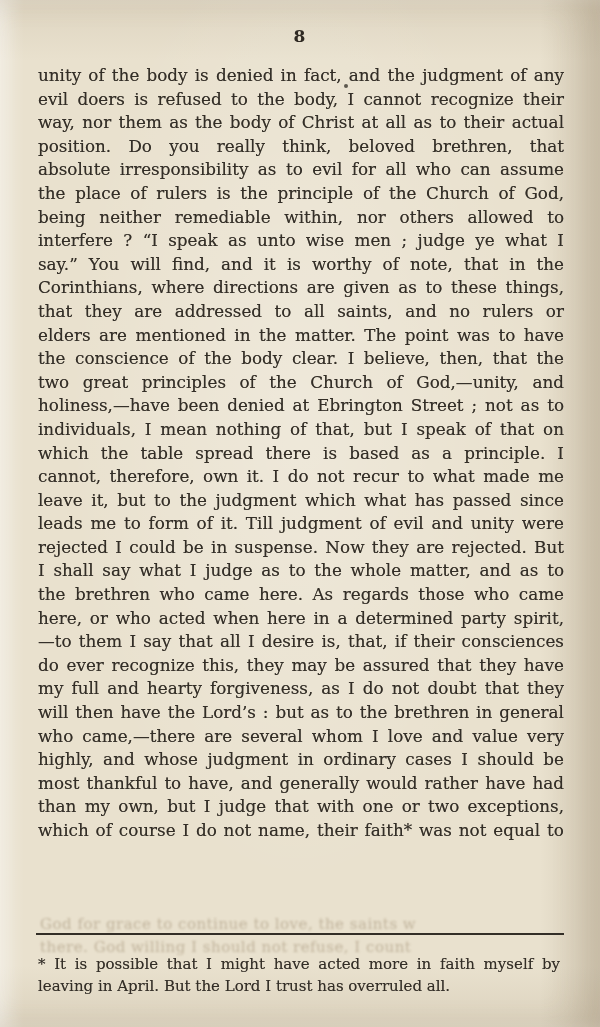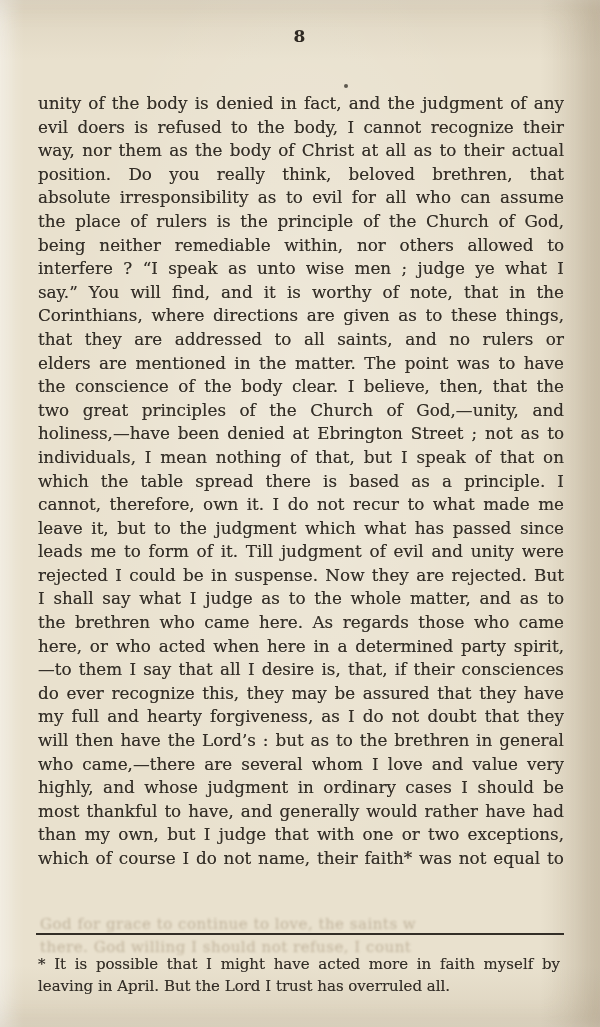--- a/index.html
+++ b/index.html
@@ -32,21 +32,21 @@
     left: 0;
     right: 0;
     text-align: center;
     font-size: 17px;
     font-weight: bold;
     letter-spacing: 1px;
     color: #2f2a23;
   }
   .body-text {
     position: absolute;
-    top: 92px;
+    top: 64px;
     left: 38px;
     right: 36px;
     font-size: 16.8px;
     line-height: 23.6px;
     text-align: justify;
     color: #332e27;
     text-shadow: 0 0 0.4px rgba(51,46,39,0.55);
     word-spacing: 1.5px;
   }
   .ink-spot {

